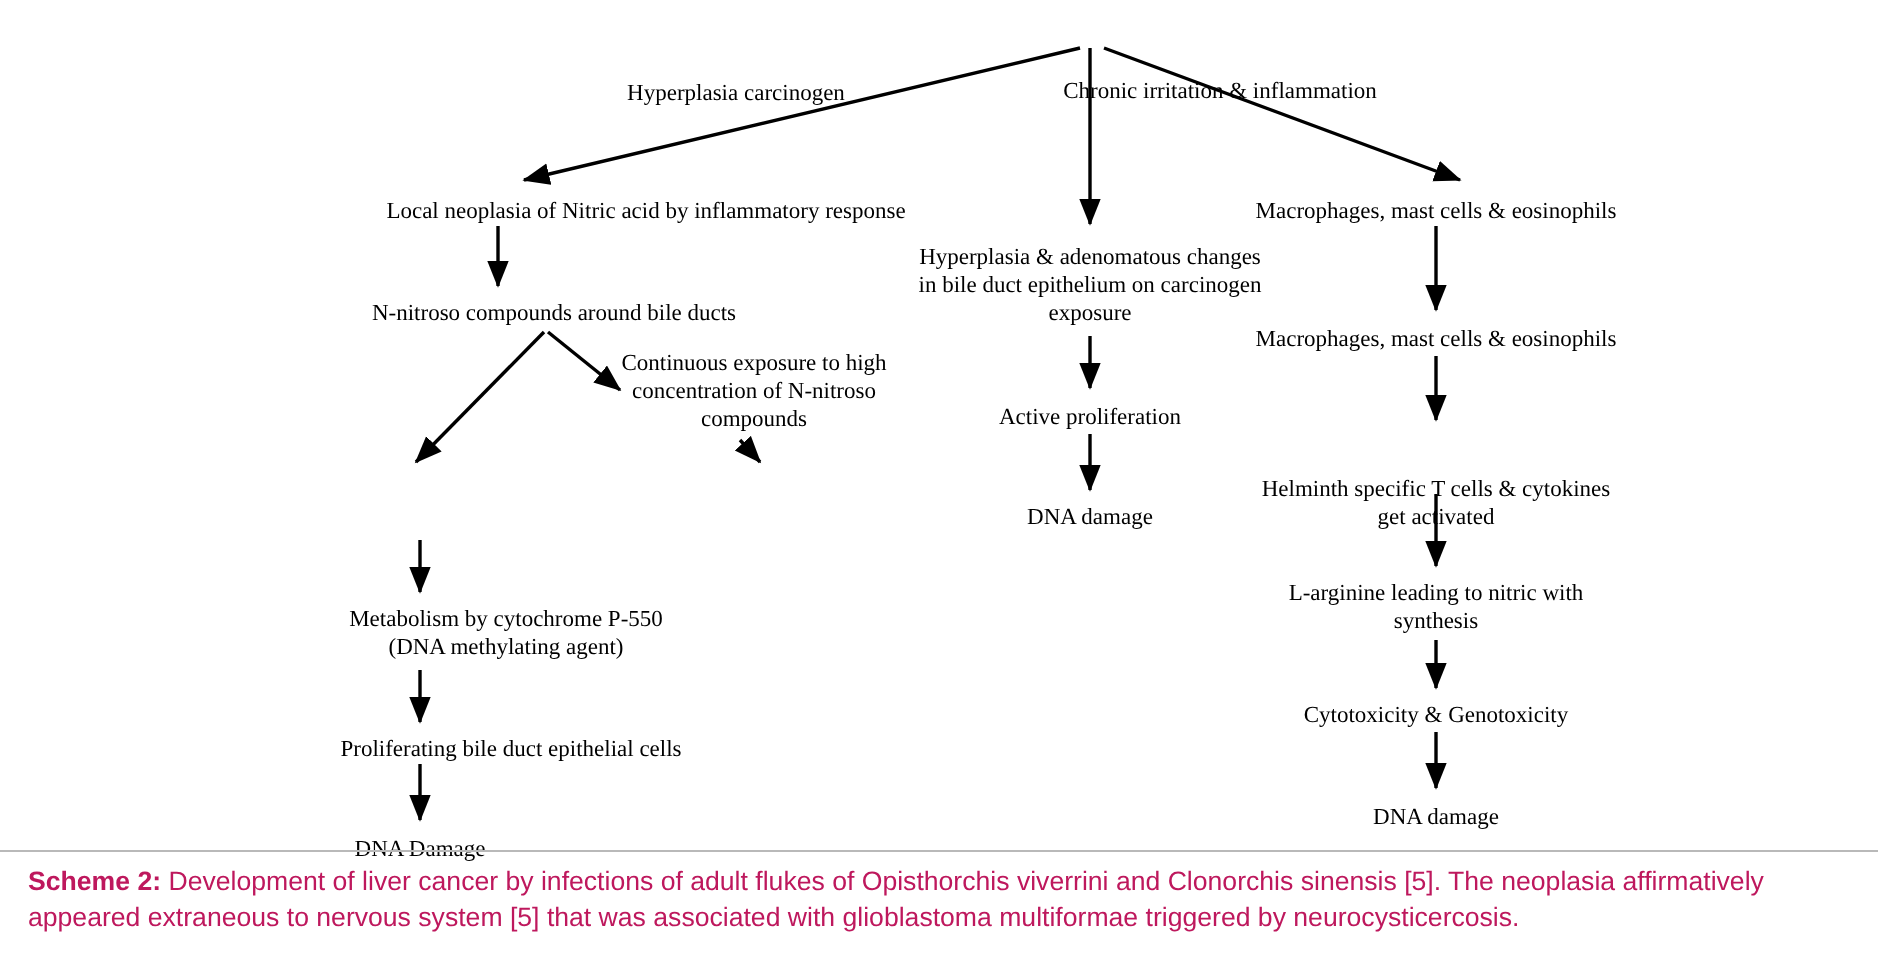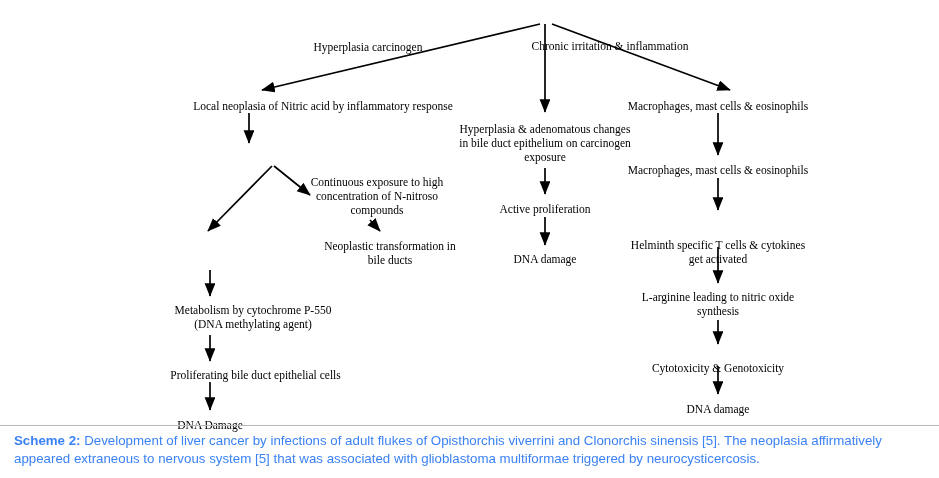--- a/index.html
+++ b/index.html
@@ -41,21 +41,21 @@
     pointer-events: none;
   }
   .caption {
     position: absolute;
     left: 14px;
     top: 432px;
     width: 912px;
     font-family: "Liberation Sans", sans-serif;
     font-size: 13.3px;
     line-height: 18px;
-    color: #3b82f6;
+    color: #be185d;
     text-align: left;
   }
   .caption b {
     font-weight: bold;
   }
   .rule {
     position: absolute;
     left: 0;
     top: 425px;
     width: 939px;
@@ -108,41 +108,40 @@
       <line x1="718" y1="247" x2="718" y2="283" stroke="#000000" stroke-width="1.7" marker-end="url(#ah)"></line>
 
       <line x1="718" y1="320" x2="718" y2="344" stroke="#000000" stroke-width="1.7" marker-end="url(#ah)"></line>
 
       <line x1="718" y1="366" x2="718" y2="394" stroke="#000000" stroke-width="1.7" marker-end="url(#ah)"></line>
     </svg>
 
     <div class="node" style="left:495px; top:3px; width:230px;margin-top:36px;">Chronic irritation &amp; inflammation</div>
     <div class="node" style="left:288px; top:40px; width:160px;">Hyperplasia carcinogen</div>
     <div class="node" style="left:158px; top:99px; width:330px;">Local neoplasia of Nitric acid by inflammatory response</div>
+    <div class="node" style="left:157px; top:150px; width:240px;">N-nitroso compounds around bile ducts</div>
     <div class="node" style="left:289px; top:175px; width:176px;">Continuous exposure to high
 concentration of N-nitroso
 compounds</div>
-    <div class="node" style="left:300px; top:239px; width:180px;">Neoplastic transformation in
-bile ducts</div>
     <div class="node" style="left:148px; top:303px; width:210px;">Metabolism by cytochrome P-550
 (DNA methylating agent)</div>
     <div class="node" style="left:148px; top:368px; width:215px;">Proliferating bile duct epithelial cells</div>
     <div class="node" style="left:145px; top:418px; width:130px;">DNA Damage</div>
     <div class="node" style="left:470px; top:202px; width:150px;">Active proliferation</div>
     <div class="node" style="left:430px; top:122px; width:230px;">Hyperplasia &amp; adenomatous changes
 in bile duct epithelium on carcinogen
 exposure</div>
     <div class="node" style="left:480px; top:252px; width:130px;">DNA damage</div>
     <div class="node" style="left:598px; top:99px; width:240px;">Macrophages, mast cells &amp; eosinophils</div>
     <div class="node" style="left:598px; top:163px; width:240px;">Macrophages, mast cells &amp; eosinophils</div>
     <div class="node" style="left:598px; top:218px; width:240px;margin-top:20px;">Helminth specific T cells &amp; cytokines
 get activated</div>
-    <div class="node" style="left:608px; top:290px; width:220px;">L-arginine leading to nitric oxide
+    <div class="node" style="left:608px; top:290px; width:220px;">L-arginine leading to nitric with
 synthesis</div>
-    <div class="node" style="left:623px; top:351px; width:190px;margin-top:10px;">Cytotoxicity &amp; Genotoxicity</div>
+    <div class="node" style="left:623px; top:351px; width:190px;">Cytotoxicity &amp; Genotoxicity</div>
     <div class="node" style="left:658px; top:402px; width:120px;">DNA damage</div>
 
   </div>
 
   <div class="rule"></div>
 
   <div class="caption"><b>Scheme 2:</b><span> Development of liver cancer by infections of adult flukes of Opisthorchis viverrini and Clonorchis sinensis [5]. The neoplasia affirmatively appeared extraneous to nervous system [5] that was associated with glioblastoma multiformae triggered by neurocysticercosis.</span></div>
 
 </div>
 

